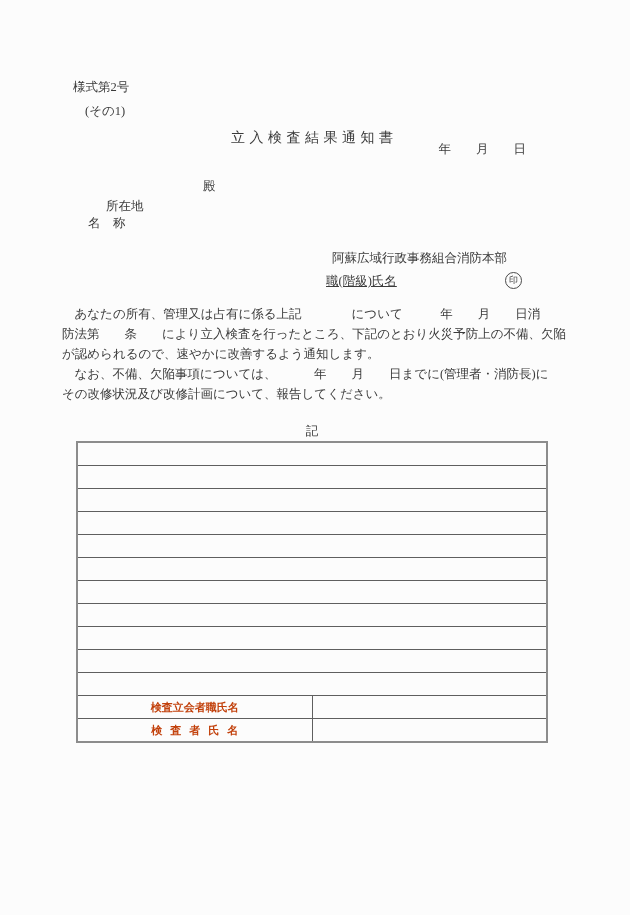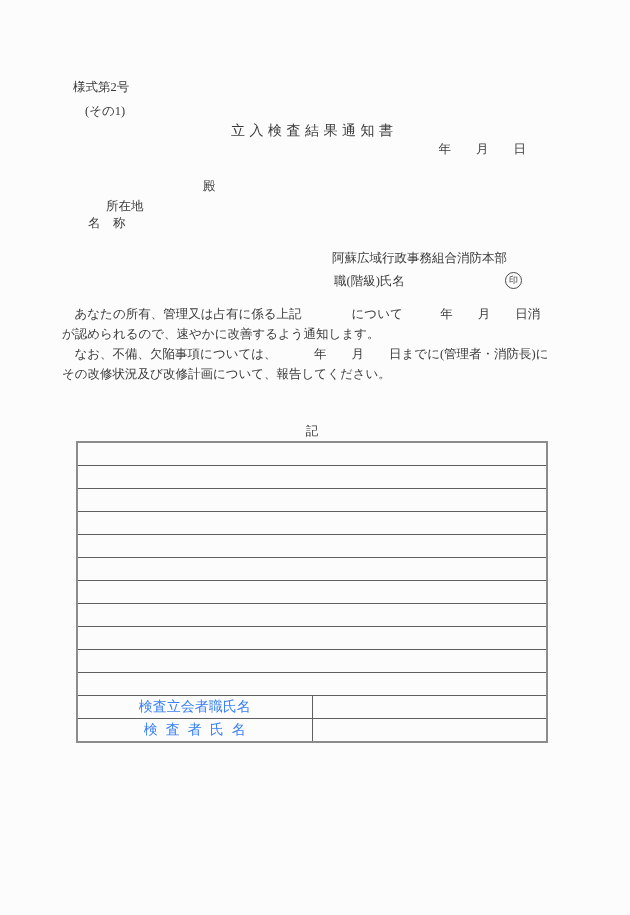--- a/index.html
+++ b/index.html
@@ -10,28 +10,28 @@
     background:#fcfcfc;
     color:#3a3a3a;
     font-family:"Liberation Serif","DejaVu Serif","DejaVu Sans",serif;
     font-size:12.5px;
     overflow:hidden;
   }
   .t { position:absolute; white-space:nowrap; line-height:15px; }
 
   .form-number   { left:73px;  top:80px;  }
   .form-variant  { left:85px;  top:104px; }
-  .doc-title     { left:76px;  top:123px; width:472px; text-align:center;
+  .doc-title     { left:76px;  top:130px; width:472px; text-align:center;
                    font-size:14px; letter-spacing:4.5px; text-indent:4.5px; }
   .date-line     { left:0;     top:142px; right:104px; text-align:right; }
   .addressee     { left:203px; top:179px; }
   .loc-label     { left:88px;  top:199px;margin-left:18px; }
   .name-label    { left:88px;  top:216px; }
   .issuer-org    { left:332px; top:251px; }
-  .issuer-signer { left:334px; top:274px; }
+  .issuer-signer { left:326px; top:274px;text-decoration:underline; }
   .seal {
     position:absolute; left:505px; top:272px;
     width:15px; height:15px;
     border:1px solid #4a4a4a; border-radius:50%;
     font-size:9px; line-height:15px; text-align:center;
   }
 
   .body-text { position:absolute; left:62px; top:304px; width:500px; }
   .body-text .line { line-height:20px; white-space:nowrap; }
 
@@ -40,22 +40,22 @@
   .inspection-table {
     position:absolute; left:76px; top:441px;
     width:472px;
     border-collapse:collapse;
     border:2px solid #8c8c8c;
     table-layout:fixed;
   }
   .inspection-table td, .inspection-table th {
     border:1px solid #5f5f5f;
     height:22px; padding:0 2px;
-    font-weight:normal; font-size:14px;
-    color:#3b82f6;
+    font-weight:bold; font-size:11px;
+    color:#c2410c;
   }
   .inspection-table th.label-cell { width:104px; text-align:center; white-space:nowrap; }
   .inspection-table th.spread { letter-spacing:8px; text-indent:8px; }
 
   .remarks { position:absolute; left:63px; top:756px; width:510px; }
   .remarks .line { line-height:20px; white-space:nowrap; }
   .remarks .line.indent-hang { margin-left:39px; }
   .remarks .line.indent-num  { margin-left:22px; }
 </style>
 </head>
@@ -73,20 +73,21 @@
   <div class="t addressee">殿</div>
   <div class="t loc-label">所在地</div>
   <div class="t name-label">名　称</div>
 
   <div class="t issuer-org">阿蘇広域行政事務組合消防本部</div>
   <div class="t issuer-signer">職(階級)氏名</div>
   <div class="seal">印</div>
 
   <div class="body-text">
     <div class="line">　あなたの所有、管理又は占有に係る上記　　　　について　　　年　　月　　日消</div>
+    <div class="line">防法第　　条　　により立入検査を行ったところ、下記のとおり火災予防上の不備、欠陥</div>
     <div class="line">が認められるので、速やかに改善するよう通知します。</div>
     <div class="line">　なお、不備、欠陥事項については、　　　年　　月　　日までに(管理者・消防長)に</div>
     <div class="line">その改修状況及び改修計画について、報告してください。</div>
   </div>
 
   <div class="t record-heading">記</div>
 
   <table class="inspection-table">
     <tbody>
         <tr>

